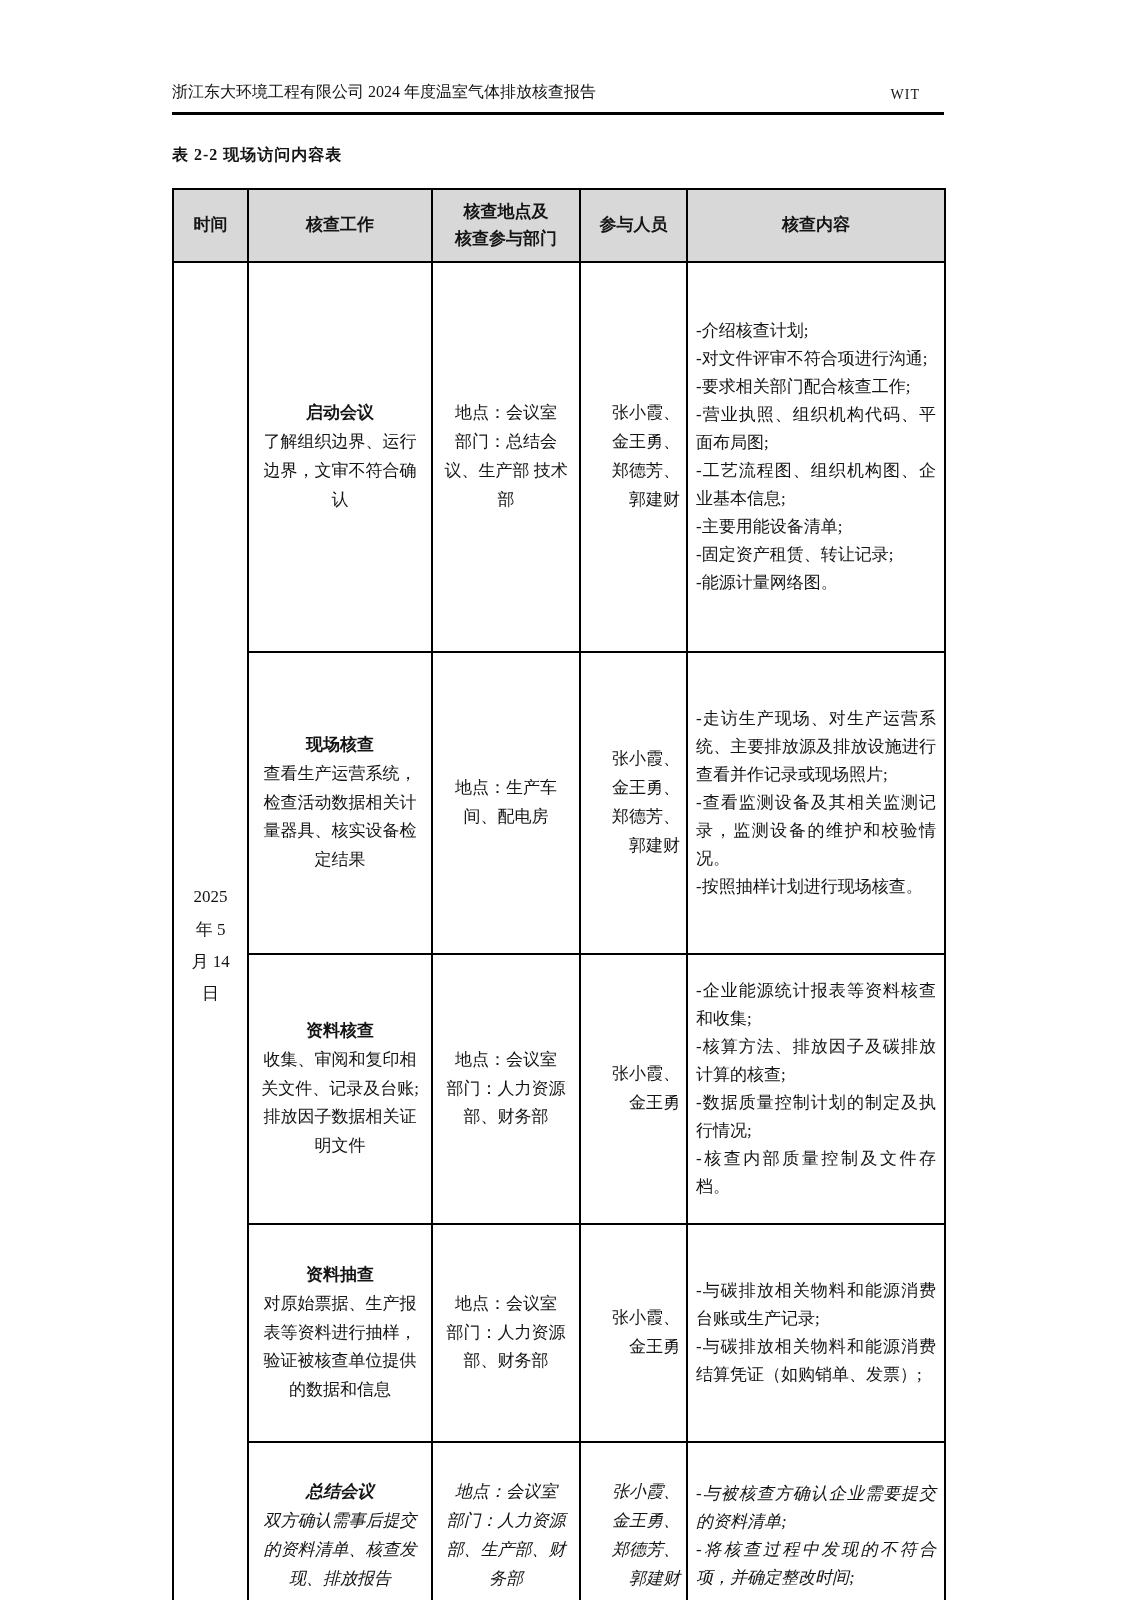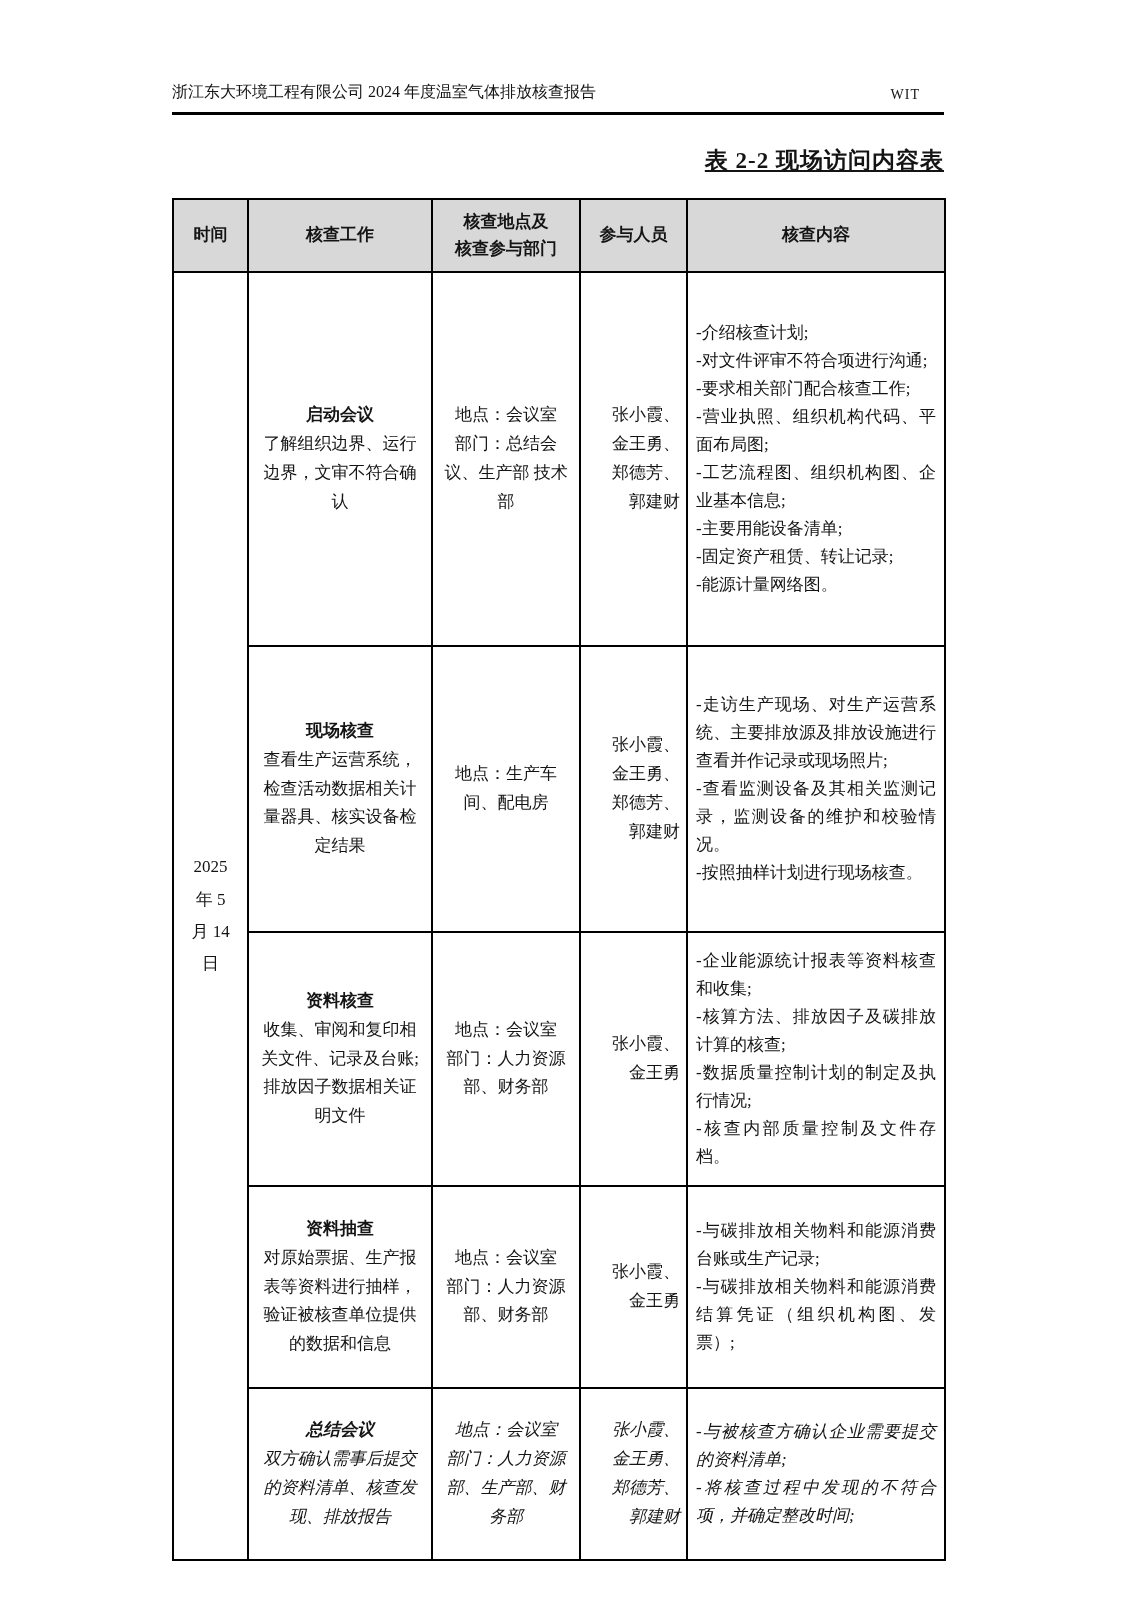--- a/index.html
+++ b/index.html
@@ -8,33 +8,33 @@
     font-family: "Liberation Serif", "DejaVu Serif", serif;
     color: #141414;
   }
   .page { position: relative; width: 1131px; height: 1600px; overflow: hidden; background: #ffffff; }
   .content { position: absolute; left: 172px; top: 0; width: 772px; }
 
   .header-row { display: flex; justify-content: space-between; align-items: flex-end; padding-top: 82px; font-size: 16px; }
   .header-logo { margin-right: 24px; font-size: 14px; letter-spacing: 1px; }
   .header-rule { border-top: 3px solid #000; margin-top: 9px; }
 
-  .table-title { font-size: 23px; font-weight: bold; text-align: right; margin: 30px 0 0 0; letter-spacing: 1px; text-decoration: underline; }
+  .table-title { font-size: 16px; font-weight: bold; text-align: left; margin: 30px 0 0 0; letter-spacing: 1px; }
 
   table.visit { border-collapse: collapse; width: 772px; margin-top: 22px; table-layout: fixed; font-size: 17px; }
   th, td { border: 2px solid var(--border, #000); vertical-align: middle; overflow: hidden; }
   th { background: var(--header-bg, #d8d8d8); font-weight: bold; font-size: 17px; line-height: 1.55; height: 71px; padding: 0 4px; text-align: center; }
   td { line-height: 1.7; }
 
   .time-cell { text-align: center; padding: 0 13px; line-height: 1.9; }
   .work-cell { text-align: center; padding: 12px 9px; }
   .work-title { font-weight: bold; }
   .loc-cell { text-align: center; padding: 0 8px; margin-top: 15px; }
   .part-cell { text-align: right; padding: 0 6px; }
-  .content-cell { padding: 4px 8px; line-height: 1.65; }
+  .content-cell { padding: 20px 8px; line-height: 1.65; }
   .content-item { text-align: justify; text-justify: inter-character; margin: 0; }
 
   tr.r0 td { height: 348px; }
   tr.r1 td { height: 260px; }
   tr.r2 td { height: 228px; }
   tr.r3 td { height: 176px; }
   tr.r4 td { height: 146px; font-style: italic; }
 
   .page-footer { text-align: center; margin-top: 38px; font-size: 16px; }
 </style>
@@ -129,21 +129,21 @@
               <div class="work-title">资料抽查</div>
               <div class="work-desc">对原始票据、生产报表等资料进行抽样，验证被核查单位提供的数据和信息</div>
             </td>
             <td class="loc-cell">
               <div>地点：会议室</div>
               <div>部门：人力资源部、财务部</div>
             </td>
             <td class="part-cell">张小霞、<br>金王勇</td>
             <td class="content-cell">
               <p class="content-item">-与碳排放相关物料和能源消费台账或生产记录;</p>
-              <p class="content-item">-与碳排放相关物料和能源消费结算凭证（组织机构图、发票）;</p>
+              <p class="content-item">-与碳排放相关物料和能源消费结算凭证（如购销单、发票）;</p>
             </td>
           </tr>
           <tr class="r4">
             <td class="work-cell">
               <div class="work-title">总结会议</div>
               <div class="work-desc">双方确认需事后提交的资料清单、核查发现、排放报告</div>
             </td>
             <td class="loc-cell">
               <div>地点：会议室</div>
               <div>部门：人力资源部、生产部、财务部</div>

